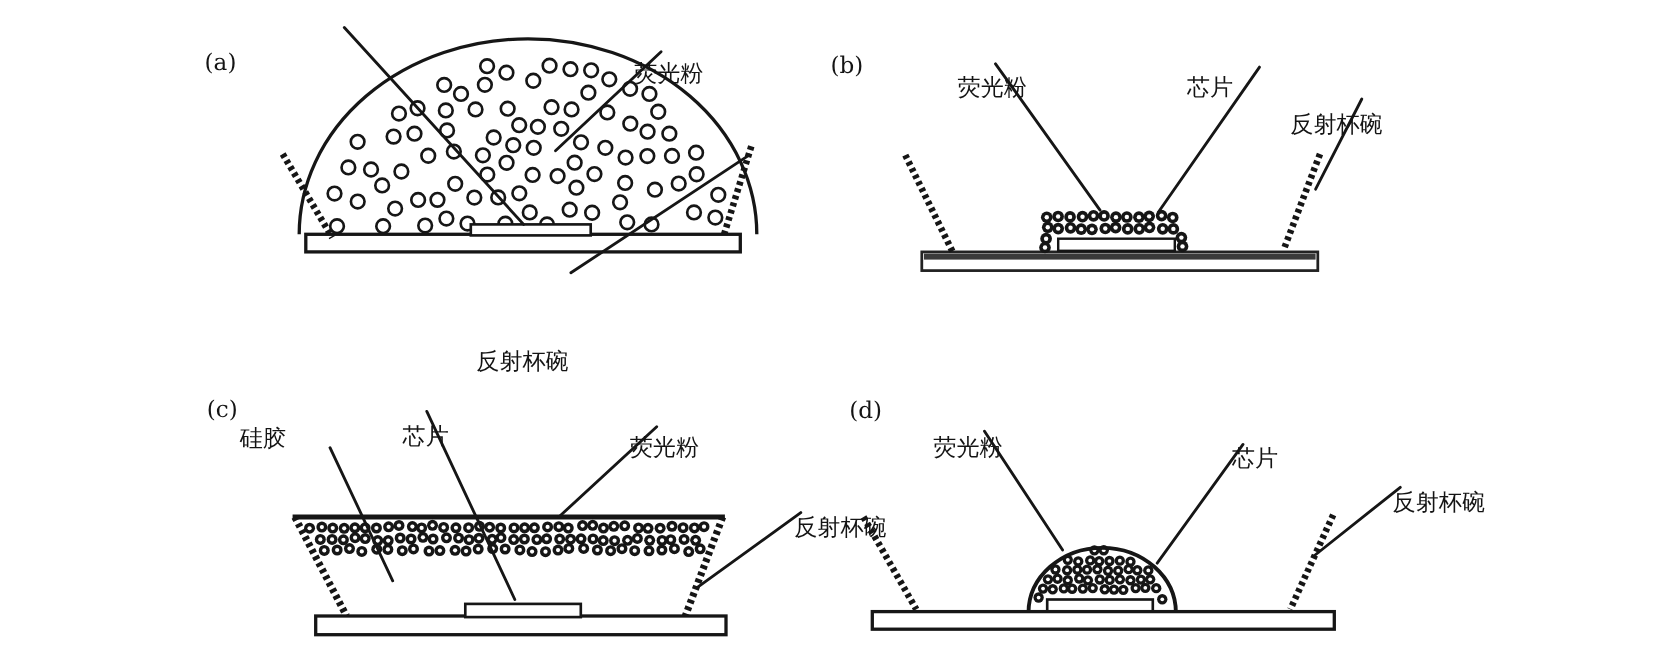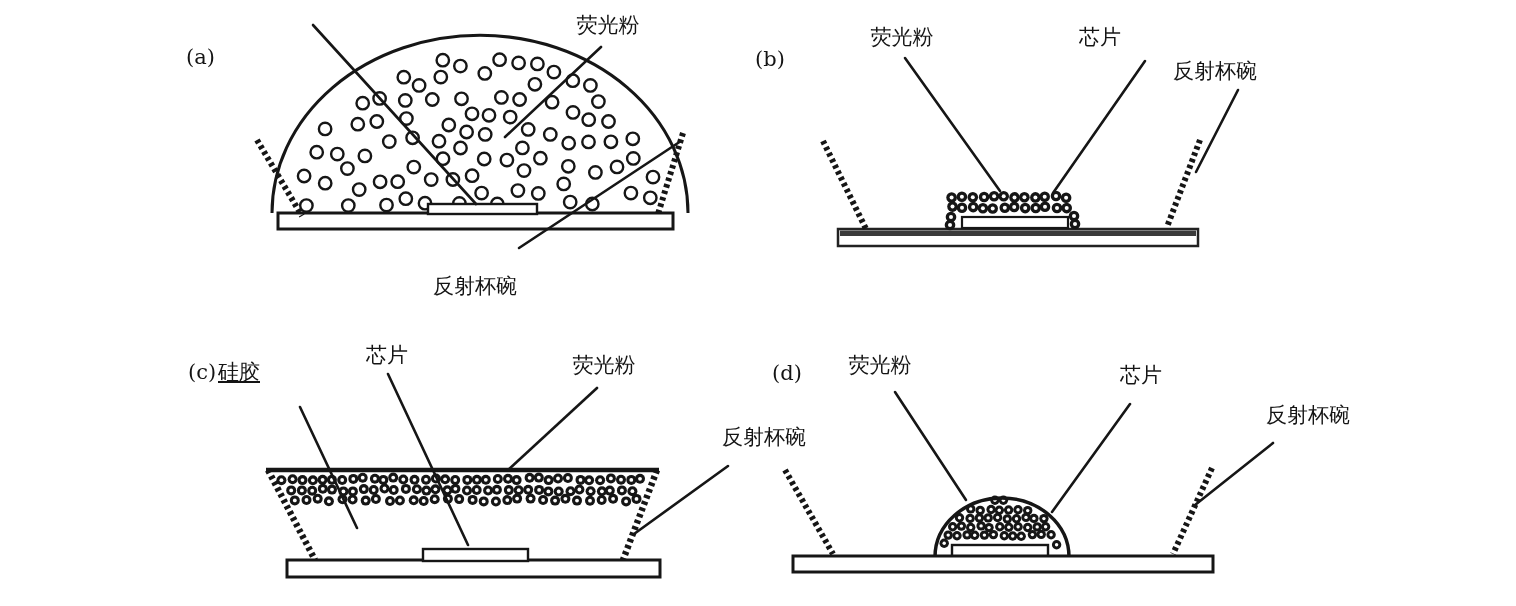--- a/index.html
+++ b/index.html
@@ -5,21 +5,21 @@
   html,body{margin:0;padding:0;background:#fff;}
   #stage{
     position:relative;width:1516px;height:606px;background:#ffffff;overflow:hidden;
     font-family:"DejaVu Sans","Liberation Sans",sans-serif;
   }
   #fig{position:absolute;left:0;top:0;}
   .lbl{
     position:absolute;font-size:21px;color:#141414;line-height:1.1;white-space:nowrap;
     font-family:"DejaVu Serif","Liberation Serif",serif;
   }
-  .center{transform:translateX(-50%);}
+  .center{transform:translateX(-50%);margin-top:42px;}
   .tag{
     position:absolute;font-size:21px;color:#141414;line-height:1.1;white-space:nowrap;
     font-family:"DejaVu Serif","Liberation Serif",serif;
   }
 </style>
 </head>
 <body>
 
 <div id="stage">
 
@@ -514,21 +514,21 @@
   <div class="tag" style="left:186px;top:46px;">(a)</div>
   <div class="lbl center" style="left:608px;top:14px;">荧光粉</div>
   <div class="lbl center" style="left:475px;top:275px;">反射杯碗</div>
 
   <div class="tag" style="left:755px;top:48px;">(b)</div>
   <div class="lbl center" style="left:902px;top:26px;">荧光粉</div>
   <div class="lbl center" style="left:1100px;top:26px;">芯片</div>
   <div class="lbl center" style="left:1215px;top:60px;">反射杯碗</div>
 
   <div class="tag" style="left:188px;top:361px;">(c)</div>
-  <div class="lbl center" style="left:239px;top:361px;text-decoration:underline;">硅胶</div>
+  <div class="lbl center" style="left:239px;top:345px;">硅胶</div>
   <div class="lbl center" style="left:387px;top:344px;">芯片</div>
   <div class="lbl center" style="left:604px;top:354px;">荧光粉</div>
   <div class="lbl center" style="left:764px;top:426px;">反射杯碗</div>
 
   <div class="tag" style="left:772px;top:362px;">(d)</div>
   <div class="lbl center" style="left:880px;top:354px;">荧光粉</div>
   <div class="lbl center" style="left:1141px;top:364px;">芯片</div>
   <div class="lbl center" style="left:1308px;top:404px;">反射杯碗</div>
 
 </div>

